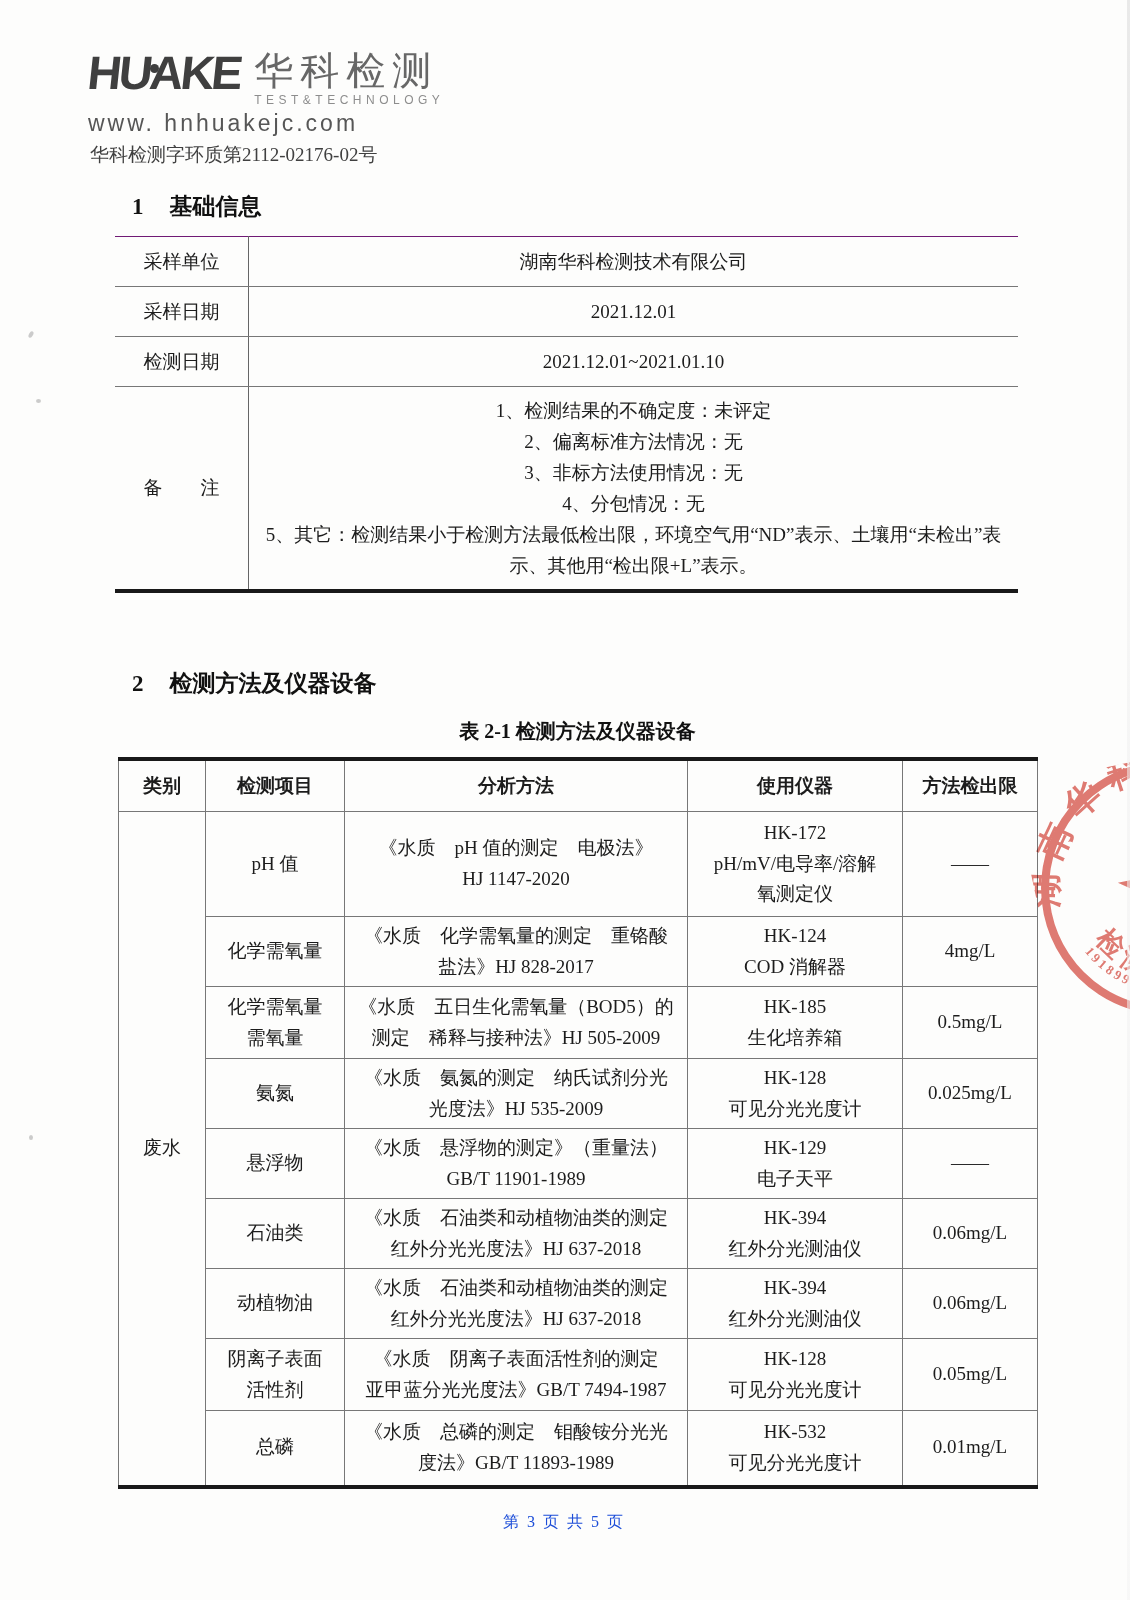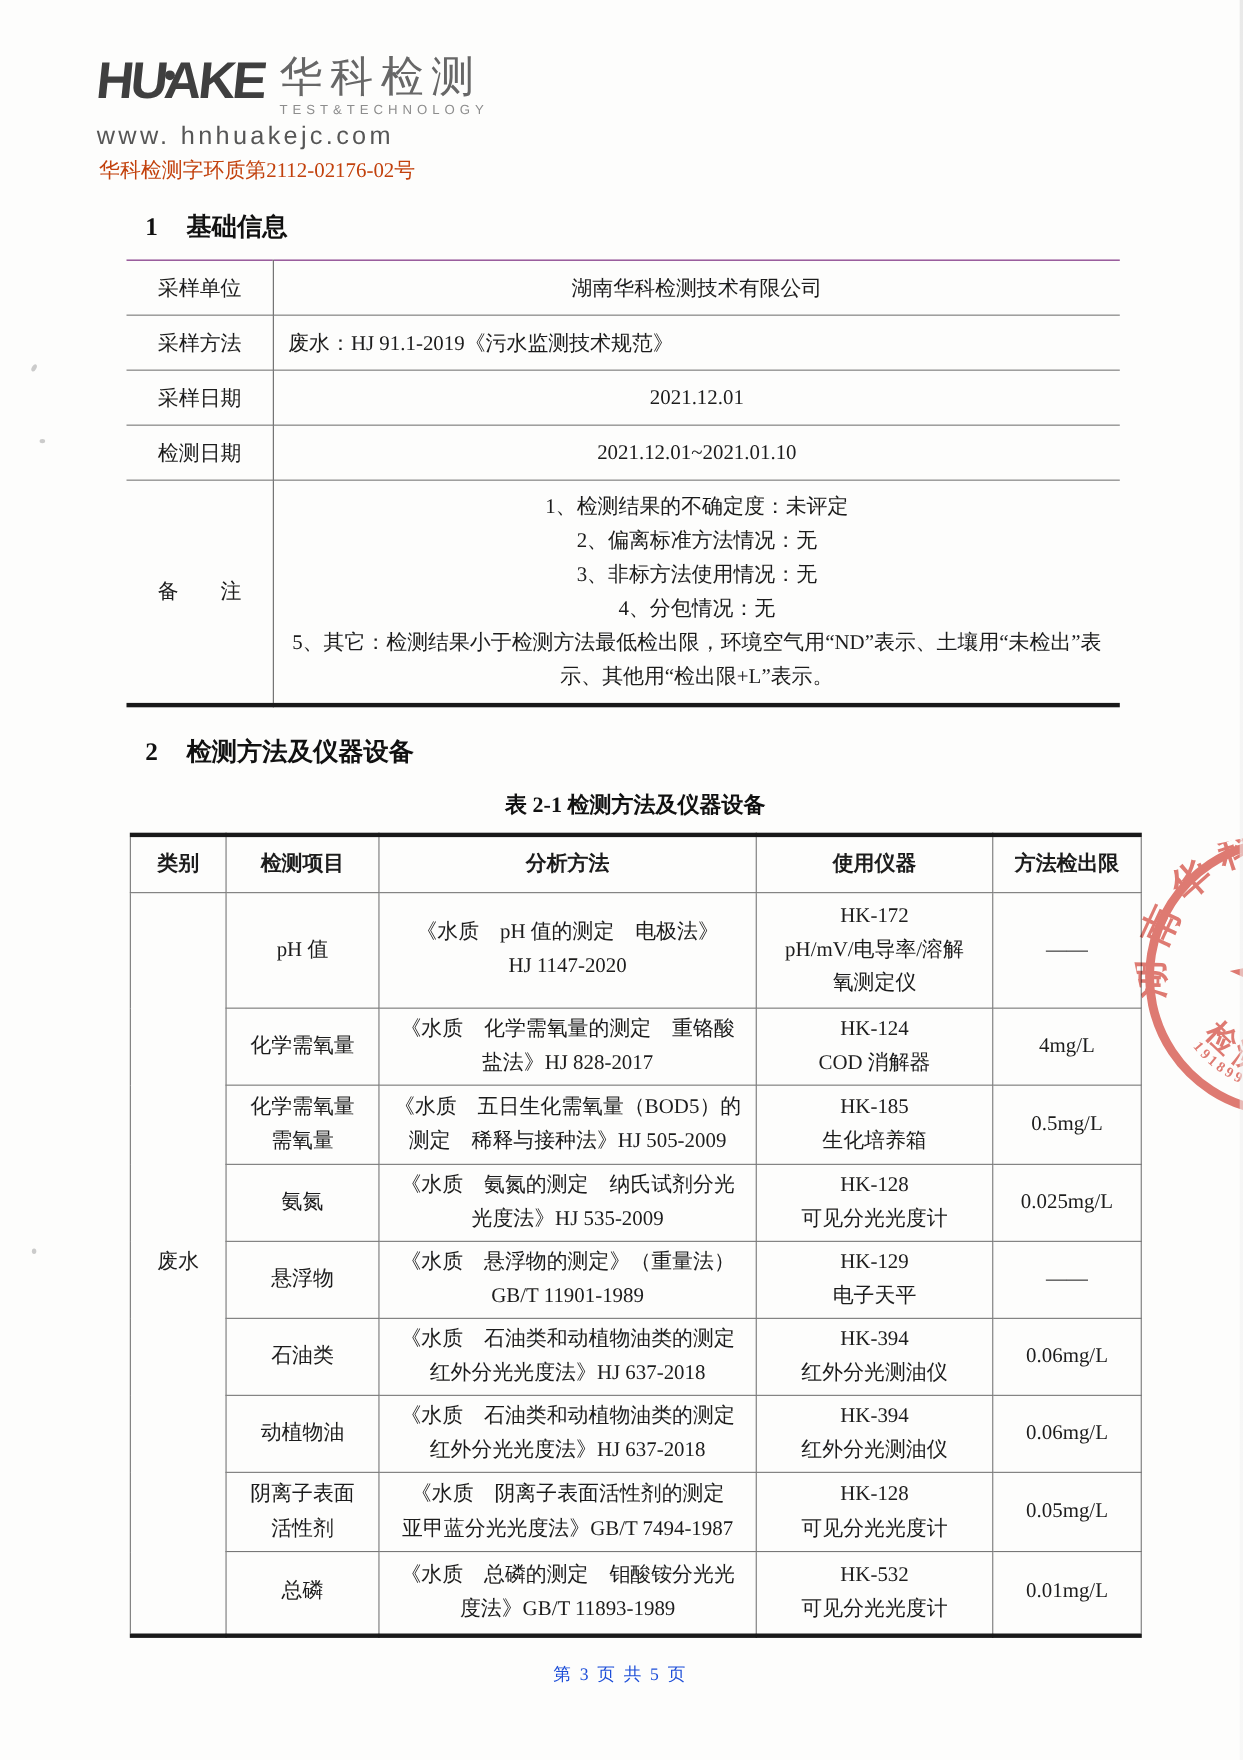--- a/index.html
+++ b/index.html
@@ -25,21 +25,21 @@
   .logo-cjk{margin-left:14px;}
   .logo-cn{font-size:39px;line-height:42px;letter-spacing:7px;color:#676767;}
   .logo-sub{
     font-family:"Liberation Sans","DejaVu Sans",sans-serif;
     font-size:12px;letter-spacing:4.5px;color:#8d8d8d;margin-top:1px;
   }
   .website{
     font-family:"Liberation Sans","DejaVu Sans",sans-serif;
     font-size:23px;letter-spacing:3px;color:#565656;margin-top:3px;
   }
-  .docnum{position:absolute;left:90px;top:142px;font-size:19px;color:#c2410c;}
+  .docnum{position:absolute;left:90px;top:142px;font-size:19px;color:#404040;}
   
   .sec-title{position:absolute;left:132px;font-size:23px;font-weight:700;color:#111;}
   .sec-title .num{margin-right:26px;}
   #sec1-title{top:191px;}
   #sec2-title{top:668px;}
   .caption{position:absolute;left:118px;top:718px;width:919px;text-align:center;
     font-size:20px;font-weight:700;color:#111;}
   
   .t1{
     position:absolute;left:115px;top:236px;width:903px;
@@ -113,24 +113,20 @@
 
   <div class="sec-title" id="sec1-title">
     <span class="num">1</span><span>基础信息</span>
   </div>
 
   <table class="t1">
     <tbody>
       <tr class="r">
         <td class="lab">采样单位</td>
         <td class="val">湖南华科检测技术有限公司</td>
-      </tr>
-      <tr class="r">
-        <td class="lab">采样方法</td>
-        <td class="val left">废水：HJ 91.1-2019《污水监测技术规范》</td>
       </tr>
       <tr class="r">
         <td class="lab">采样日期</td>
         <td class="val">2021.12.01</td>
       </tr>
       <tr class="r">
         <td class="lab">检测日期</td>
         <td class="val">2021.12.01~2021.01.10</td>
       </tr>
       <tr class="remarks-row">

